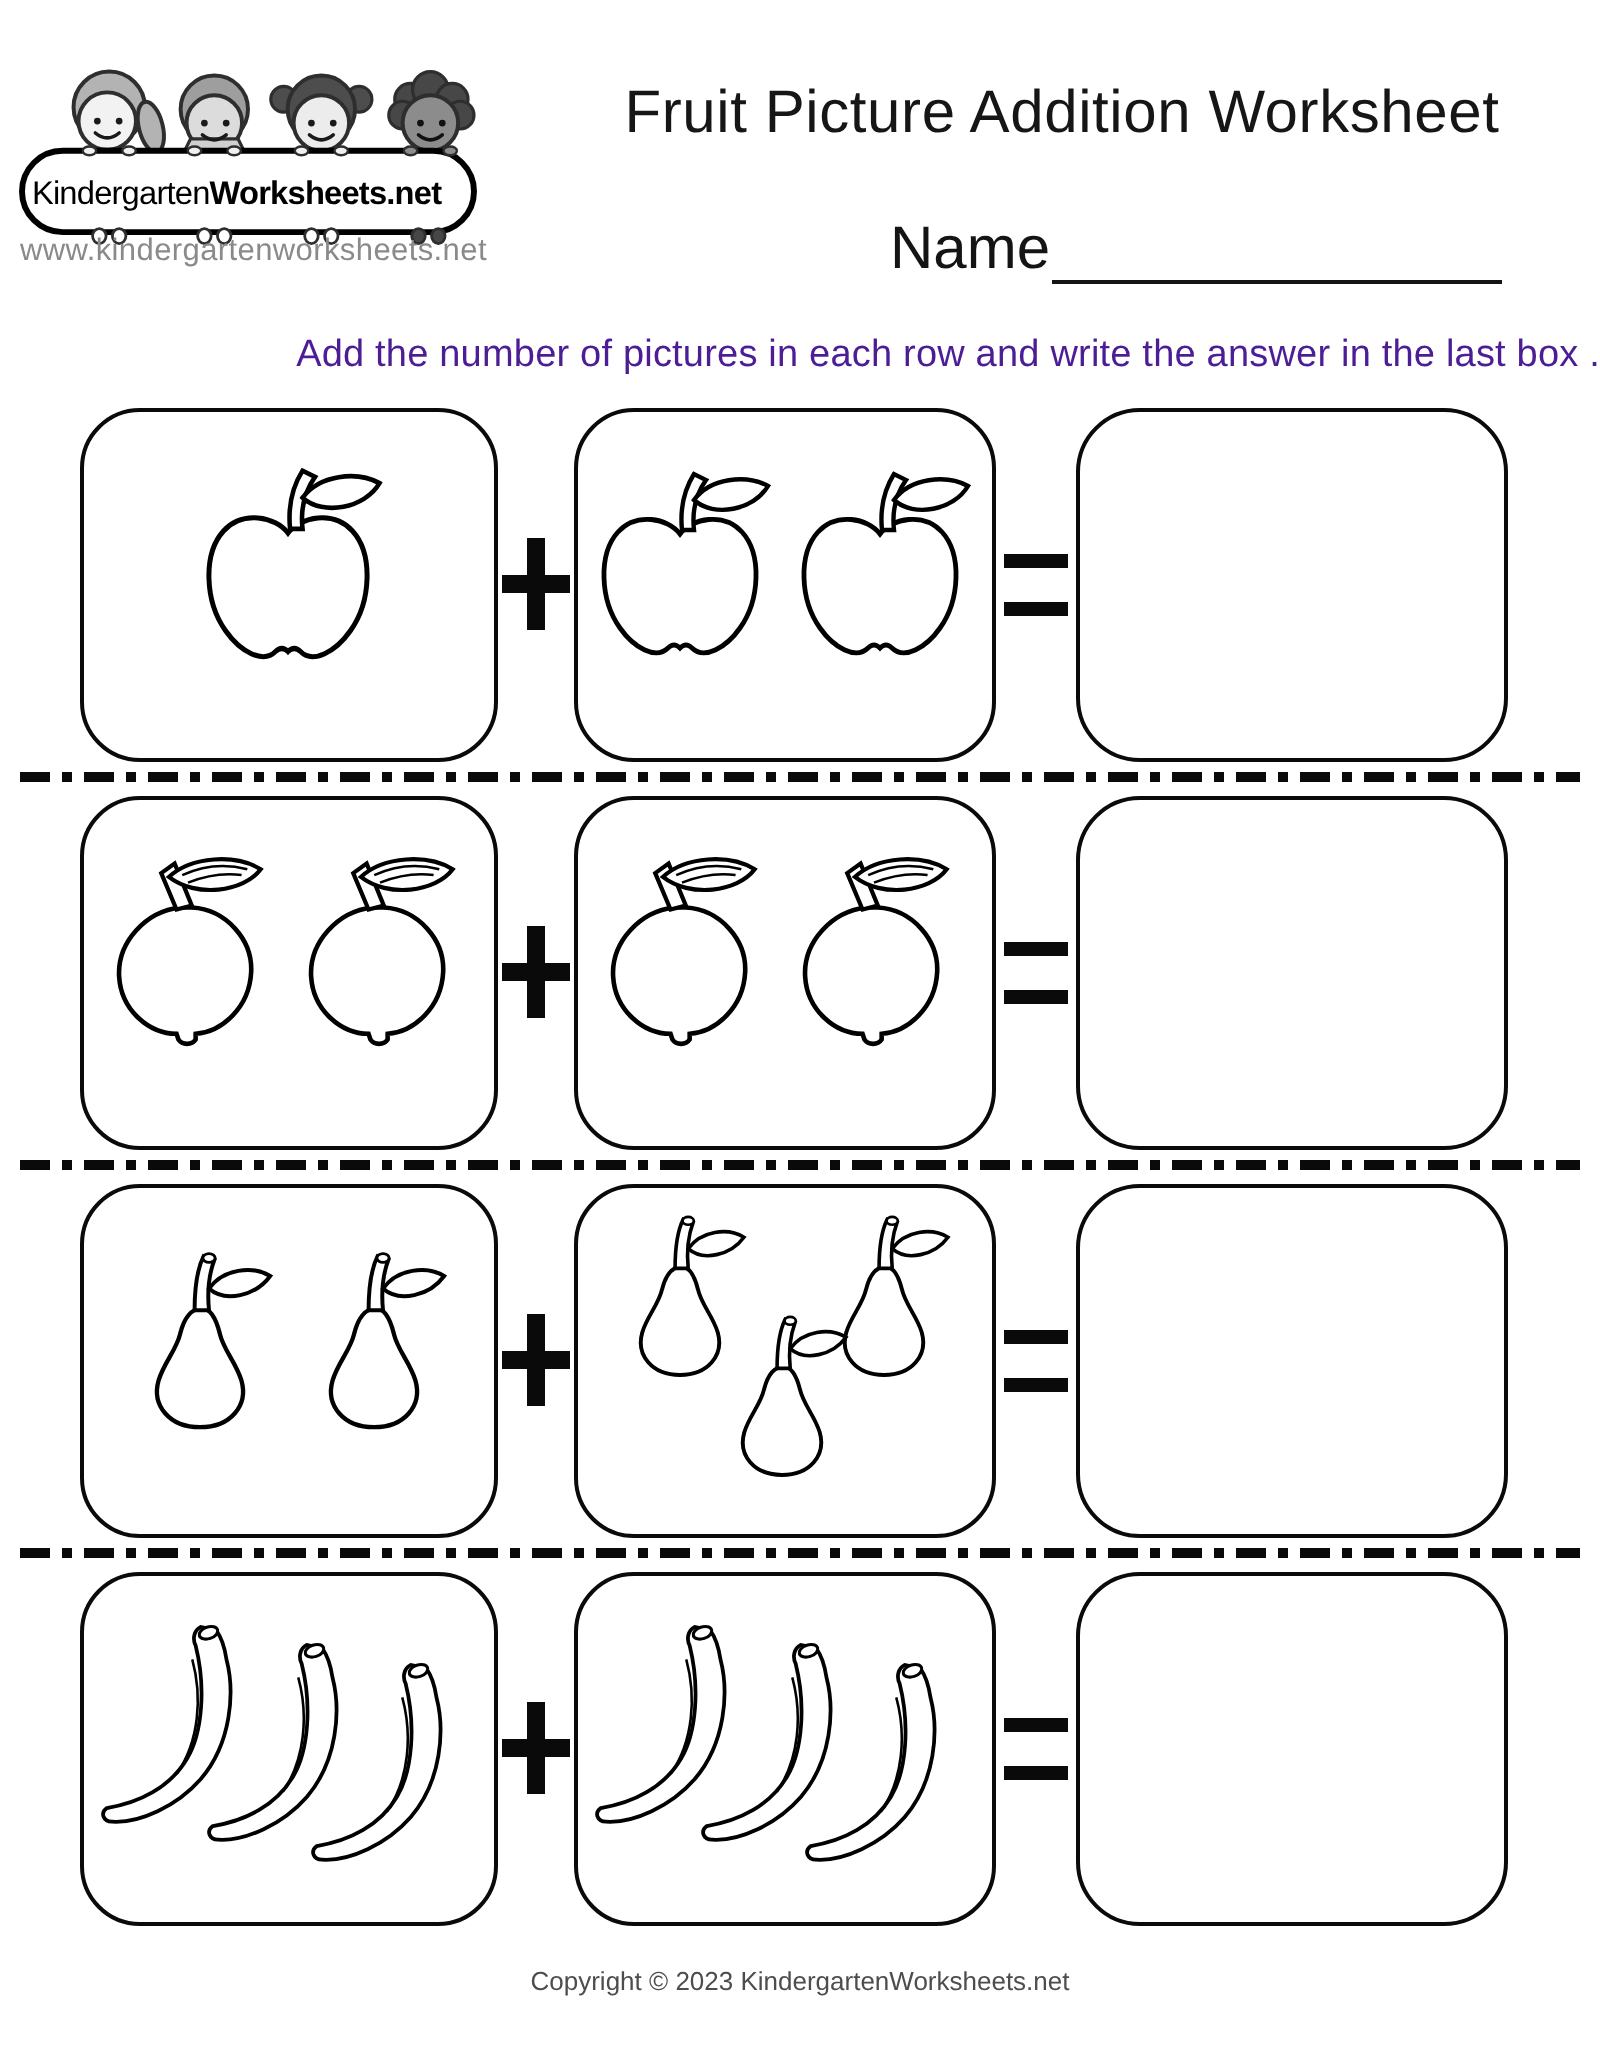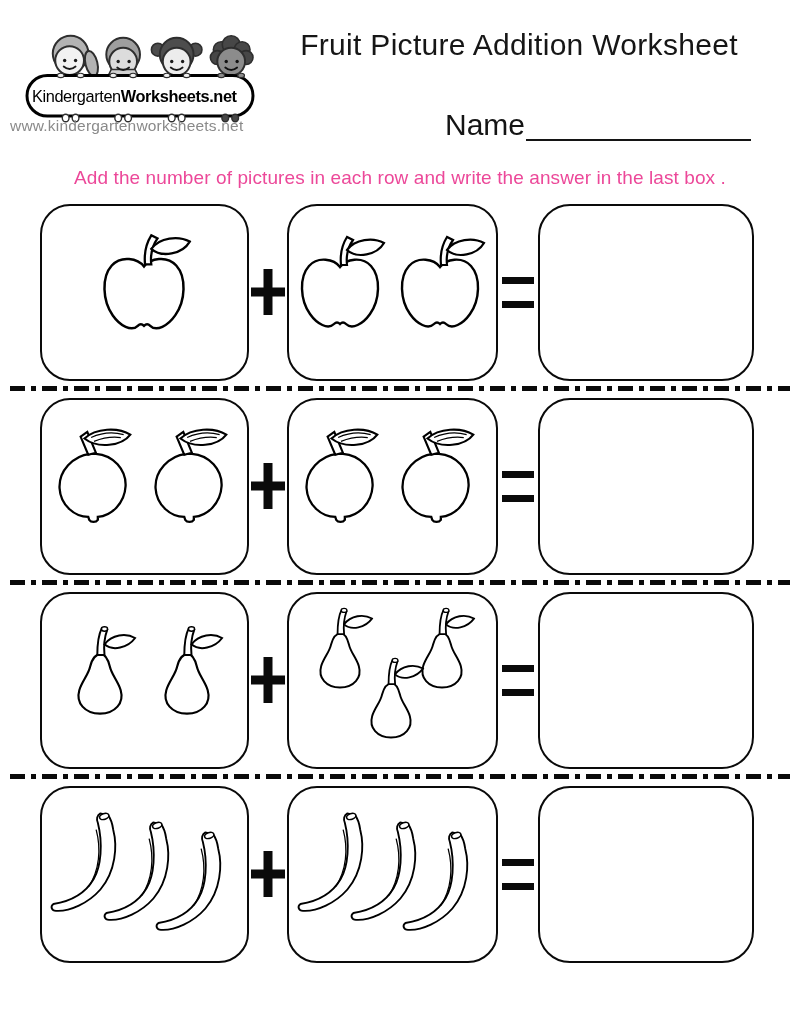--- a/index.html
+++ b/index.html
@@ -2,40 +2,40 @@
 <html><head>
 <meta charset="utf-8">
 <style>
   html,body{margin:0;padding:0;}
   body{
     width:800px;height:1035px;position:relative;overflow:hidden;
     background:#ffffff;color:#000;
     font-family:"Liberation Sans","DejaVu Sans",sans-serif;
   }
   
-  .logo-wrap{position:absolute;left:21px;top:10px;width:238px;}
+  .logo-wrap{position:absolute;left:5px;top:10px;width:238px;}
   .logo-url{
     position:absolute;left:10px;top:117px;width:246px;
     font-size:15.5px;color:#8a8a8a;letter-spacing:.2px;
   }
   .page-title{
     position:absolute;left:252px;top:28px;width:534px;text-align:center;
     font-size:30px;font-weight:400;color:#161616;letter-spacing:.3px;white-space:nowrap;
   }
   .name-row{
-    position:absolute;left:445px;top:108px;display:flex;align-items:center;
+    position:absolute;left:445px;top:108px;display:flex;align-items:flex-end;
     font-size:30px;color:#141414;
   }
   .name-line{
     display:inline-block;width:225px;height:30px;
     border-bottom:2.2px solid #141414;margin-left:1px;
   }
   .instruction{
-    position:absolute;top:167px;left:0;right:0;text-align:center;
-    font-size:19px;color:#ec4899;letter-spacing:.1px;
+    position:absolute;top:167px;left:0;right:0;text-align:right;
+    font-size:19px;color:#4c1d95;letter-spacing:.1px;
   }
   
   .rows{position:absolute;top:203px;left:0;right:0;}
   .row{
     display:flex;align-items:center;height:178px;padding-left:40px;
   }
   .fruit-box{
     width:205px;height:173px;border:2.5px solid #0a0a0a;border-radius:30px;
     position:relative;background:#fff;flex:none;
   }
@@ -192,21 +192,21 @@
       <ellipse cx="152" cy="109" rx="3.4" ry="3.8"></ellipse>
         <ellipse cx="162" cy="109" rx="3.4" ry="3.8"></ellipse>
       <ellipse cx="206" cy="109" rx="3.4" ry="3.8" fill="#474747"></ellipse>
         <ellipse cx="216" cy="109" rx="3.4" ry="3.8" fill="#474747"></ellipse>
     </g>
     <text class="banner-text" x="11" y="93"><tspan class="brand-reg">Kindergarten</tspan><tspan class="brand-bold">Worksheets.net</tspan></text>
   </svg>
 </div>
 <div class="logo-url">www.kindergartenworksheets.net</div>
 
-<h1 class="page-title" style="margin:0;">Fruit Picture Addition Worksheet</h1>
+<h1 class="page-title" style="margin:12px;">Fruit Picture Addition Worksheet</h1>
 
 <div class="name-row">
   <span>Name</span>
     <span class="name-line"></span>
 </div>
 
 <div class="instruction">Add the number of pictures in each row and write the answer in the last box .</div>
 
 <div class="rows">
   <div class="row">
@@ -334,13 +334,14 @@
       </div>
     <div class="op eq-cell">
         <span class="eq-shape"></span>
       </div>
     <div class="answer-box"></div>
   </div>
 
 </div>
 
 <div class="footer">
+  <div>Copyright © 2023 KindergartenWorksheets.net</div>
 </div>
 
 </body></html>

